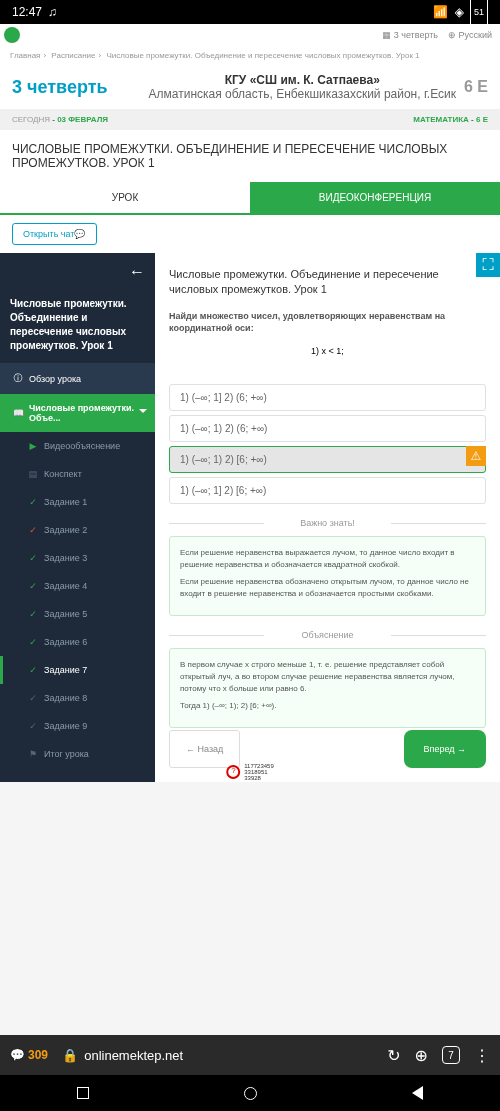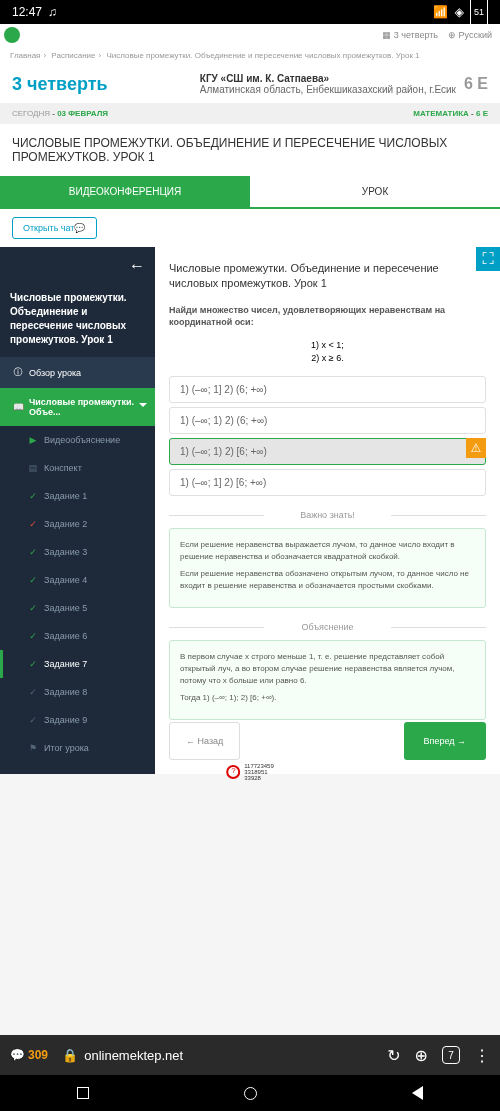--- a/index.html
+++ b/index.html
@@ -13,21 +13,21 @@
 .topbar{height:22px;background:#fff;display:flex;justify-content:flex-end;align-items:center;padding:0 8px;gap:10px;font-size:9px;color:#888}
 .topbar-item{display:flex;align-items:center;gap:3px}
 .logo-dot{width:16px;height:16px;background:#2ba84a;border-radius:50%;position:absolute;left:4px}
 
 .breadcrumb{background:#fff;padding:5px 10px;font-size:8px;color:#999}
 .breadcrumb span{color:#999}
 .breadcrumb .sep{margin:0 3px}
 
 .quarterbar{background:#fff;padding:8px 12px;display:flex;justify-content:space-between;align-items:center}
 .quarter-title{color:#00a0c6;font-size:18px;font-weight:bold}
-.school-info{text-align:left;font-size:10px;color:#666}
+.school-info{text-align:center;font-size:12px;color:#666}
 .school-name{font-weight:bold;color:#333}
 .class-badge{font-size:16px;color:#999;font-weight:bold}
 .quarter-right{display:flex;align-items:center;gap:8px}
 
 .datebar{background:#f0f0f0;padding:6px 12px;display:flex;justify-content:space-between;font-size:8px}
 .date-today{color:#999}
 .date-val{color:#2ba84a;font-weight:bold}
 .subject{color:#2ba84a;font-weight:bold}
 
 .lesson-title{background:#fff;padding:12px;font-size:12px;color:#333}
@@ -52,36 +52,36 @@
 .sb-item.active{border-left-color:#2ba84a;color:#fff}
 .sb-icon{width:10px;text-align:center}
 .sb-play{color:#2ba84a}
 .sb-check{color:#2ba84a}
 .sb-dim{color:#556677}
 
 .content{flex:1;padding:14px;position:relative}
 .expand-btn{position:absolute;right:0;top:0;width:24px;height:24px;background:#00a0c6;color:#fff;display:flex;align-items:center;justify-content:center}
 .content-title{font-size:11px;color:#333;margin-bottom:12px;line-height:1.4}
 .content-subtitle{font-size:9px;font-weight:bold;color:#555;margin-bottom:10px;line-height:1.4}
-.conditions{text-align:center;font-size:9px;margin-bottom:10px;line-height:1.5}
+.conditions{text-align:center;font-size:9px;margin-bottom:26px;line-height:1.5}
 .answer-opt{border:1px solid #e0e0e0;padding:7px 10px;font-size:10px;margin-bottom:4px;border-radius:3px;color:#666}
 .answer-opt.selected{border-color:#2ba84a;background:#e5e5e5}
 .warn-badge{position:absolute;right:0;width:20px;height:20px;background:#f39c12;color:#fff;display:flex;align-items:center;justify-content:center;font-size:12px}
 
 .info-section{margin-top:14px}
 .info-label{text-align:center;font-size:9px;color:#999;margin-bottom:8px;position:relative}
 .info-label::before,.info-label::after{content:"";position:absolute;top:50%;width:30%;height:1px;background:#ddd}
 .info-label::before{left:0}
 .info-label::after{right:0}
 .info-box{border:1px solid #c8e6d0;background:#f5fff8;padding:10px;font-size:8px;line-height:1.5;color:#555;border-radius:3px}
 .info-box p{margin-bottom:5px}
 
 .footer-btns{display:flex;justify-content:space-between;margin-top:2px}
 .btn-back{border:1px solid #ddd;background:#fff;padding:7px 16px;font-size:9px;color:#888;border-radius:3px}
-.btn-next{background:#2ba84a;color:#fff;padding:14px 20px;font-size:9px;border:none;border-radius:3px}
+.btn-next{background:#2ba84a;color:#fff;padding:14px 20px;font-size:9px;border:none;border-radius:8px}
 
 .question-badge{position:absolute;left:50%;transform:translateX(-50%);bottom:330px;display:flex;align-items:center;gap:4px}
 .q-circle{width:14px;height:14px;border:2px solid #d00;border-radius:50%;position:relative}
 .q-circle::after{content:"?";color:#d00;font-size:8px;position:absolute;left:3px;top:-1px}
 .q-text{font-size:6px;color:#333;line-height:1}
 
 .browser-bar{position:absolute;bottom:36px;left:0;right:0;height:40px;background:#2a2a2a;display:flex;align-items:center;padding:0 10px;gap:14px}
 .chat-count{color:#f39c12;font-size:12px;font-weight:bold;display:flex;align-items:center;gap:3px}
 .url{color:#fff;font-size:13px;flex:1;display:flex;align-items:center;gap:6px}
 .br-icon{color:#fff;font-size:16px}
@@ -145,22 +145,22 @@
   <div>
     <span class="subject">МАТЕМАТИКА</span>
     <span> - </span>
     <span class="subject">6 Е</span>
   </div>
 </div>
 
 <div class="lesson-title">ЧИСЛОВЫЕ ПРОМЕЖУТКИ. ОБЪЕДИНЕНИЕ И ПЕРЕСЕЧЕНИЕ ЧИСЛОВЫХ ПРОМЕЖУТКОВ. УРОК 1</div>
 
 <div class="tabs">
+  <div class="tab active">УРОК</div>
   <div class="tab video">ВИДЕОКОНФЕРЕНЦИЯ</div>
-  <div class="tab active">УРОК</div>
 </div>
 
 <div class="chatbtn-row">
   <button class="chatbtn">
     <span>Открыть чат</span>
     <span>💬</span>
   </button>
 </div>
 
 <div class="main-area">
@@ -224,21 +224,20 @@
         <span>Итог урока</span>
       </div>
   </div>
 
   <div class="content">
     <div class="expand-btn">⛶</div>
     <div class="content-title">Числовые промежутки. Объединение и пересечение числовых промежутков. Урок 1</div>
     <div class="content-subtitle">Найди множество чисел, удовлетворяющих неравенствам на координатной оси:</div>
     <div class="conditions">
       <div>1) x &lt; 1;</div>
-      <div>2) x ≥ 6.</div>
     </div>
     <div class="answer-opt">1) (–∞; 1] 2) (6; +∞)</div>
     <div class="answer-opt">1) (–∞; 1) 2) (6; +∞)</div>
     <div style="position:relative">
       <div class="answer-opt selected">1) (–∞; 1) 2) [6; +∞)</div>
       <div class="warn-badge" style="top:0">⚠</div>
     </div>
     <div class="answer-opt">1) (–∞; 1] 2) [6; +∞)</div>
 
     <div class="info-section">

